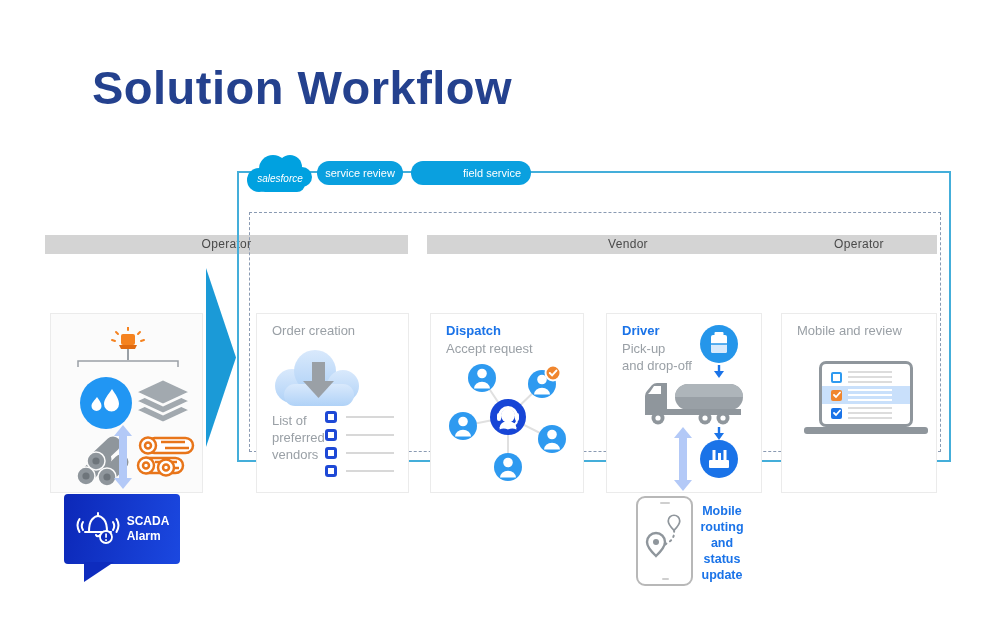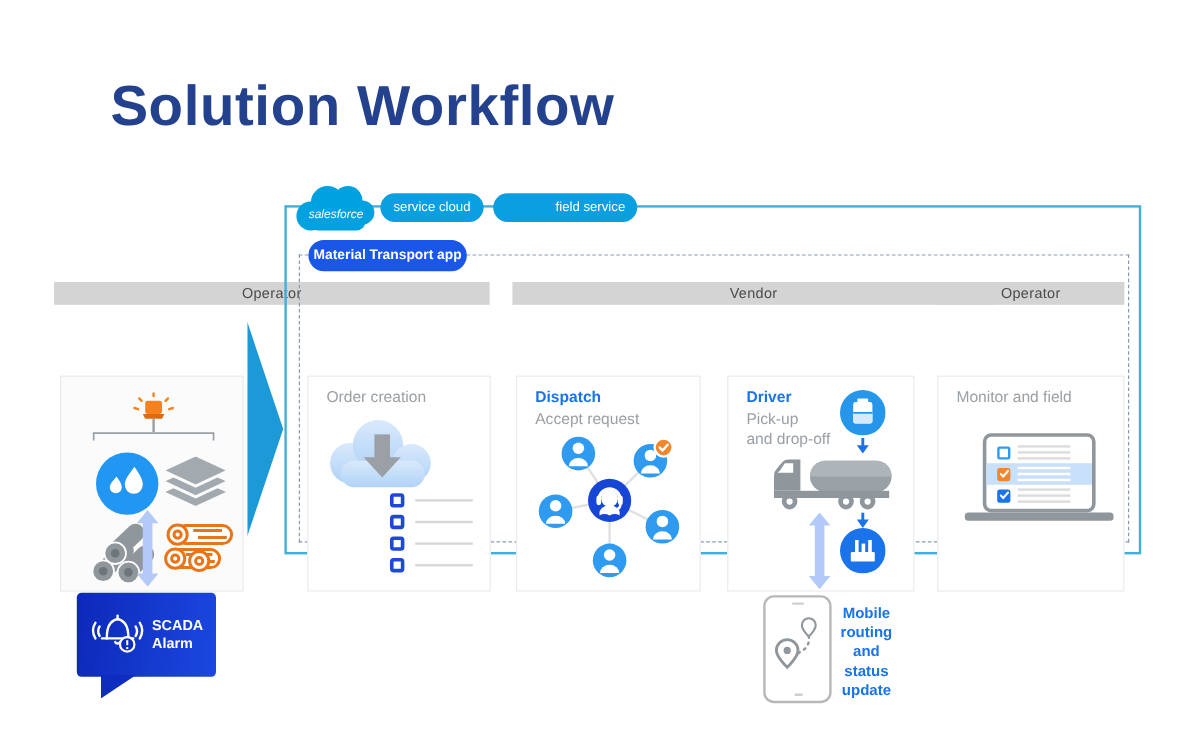--- a/index.html
+++ b/index.html
@@ -75,23 +75,22 @@
     <g fill="#00a1e0">
       <circle cx="16" cy="32" r="12"></circle>
         <circle cx="30" cy="21" r="14"></circle>
       <circle cx="47" cy="19" r="12"></circle>
         <circle cx="59" cy="29" r="10"></circle>
       <rect x="14" y="27" width="48" height="17" rx="8"></rect>
     </g>
     <text x="37" y="34" text-anchor="middle" font-size="10" font-style="italic" fill="#fff" font-family="Liberation Sans, sans-serif">salesforce</text>
   </svg>
 
-  <div class="abs pill pill-light" style="left:317px;top:161px;width:86px;height:24px;">service cloud</div>
+  <div class="abs pill pill-light" style="left:317px;top:161px;width:86px;height:24px;">service review</div>
   <div class="abs pill pill-light" style="left:411px;top:161px;width:78px;height:24px;padding-left:42px;">field service</div>
-  <div id="app-pill" class="abs pill" style="left:257px;top:200px;width:132px;height:26px;">Material Transport app</div>
 
   <div class="abs band" style="left:45px;top:235px;width:363px;">Operator</div>
   <div class="abs band" style="left:427px;top:235px;width:402px;">Vendor</div>
   <div class="abs band" style="left:781px;top:235px;width:156px;">Operator</div>
 
   <div id="chevron" class="abs"></div>
 
   <div class="abs stepbox" style="left:50px;width:153px;background:#fbfbfb;">
 
     <svg class="abs" style="left:57px;top:13px;width:40px;height:36px;" viewBox="0 0 40 36">
@@ -174,20 +173,25 @@
       </defs>
       <g fill="url(#cg)">
         <circle cx="23" cy="40" r="17"></circle>
           <circle cx="46" cy="25" r="21"></circle>
           <circle cx="74" cy="40" r="16"></circle>
         <rect x="15" y="38" width="70" height="22" rx="11"></rect>
       </g>
       <rect x="43" y="16" width="13" height="20" fill="#9aa0a6"></rect>
       <polygon points="34,35 65,35 49.5,52" fill="#9aa0a6"></polygon>
     </svg>
+    <div class="abs grayline" style="left:15px;top:98px;width:60px;">
+      <div>List of</div>
+      <div>preferred</div>
+      <div>vendors</div>
+    </div>
     <div class="abs vrow" style="left:68px;top:97px;">
         <span class="vcheck"></span>
         <span class="vline"></span>
       </div>
     <div class="abs vrow" style="left:68px;top:115px;">
         <span class="vcheck"></span>
         <span class="vline"></span>
       </div>
     <div class="abs vrow" style="left:68px;top:133px;">
         <span class="vcheck"></span>
@@ -285,21 +289,21 @@
     <svg class="abs" style="left:93px;top:126px;width:38px;height:38px;" viewBox="-19 -19 38 38">
       <circle r="19" fill="#1a73e8"></circle>
       <rect x="-10" y="1" width="20" height="8" rx="1" fill="#fff"></rect>
       <rect x="-6.5" y="-9" width="3" height="10" fill="#fff"></rect>
       <rect x="-1" y="-6" width="3" height="7" fill="#fff"></rect>
       <rect x="4.5" y="-9" width="3" height="10" fill="#fff"></rect>
     </svg>
   </div>
 
   <div class="abs stepbox" style="left:781px;width:156px;">
-    <div class="steptitle gray">Monitor and field</div>
+    <div class="steptitle gray">Mobile and review</div>
     <div id="laptop-screen" class="abs">
       <div class="lrow">
         <span class="lcheck empty"></span>
         <span class="llines">
             <i></i>
             <i></i>
             <i></i>
           </span>
       </div>
       <div class="lrow hl">

